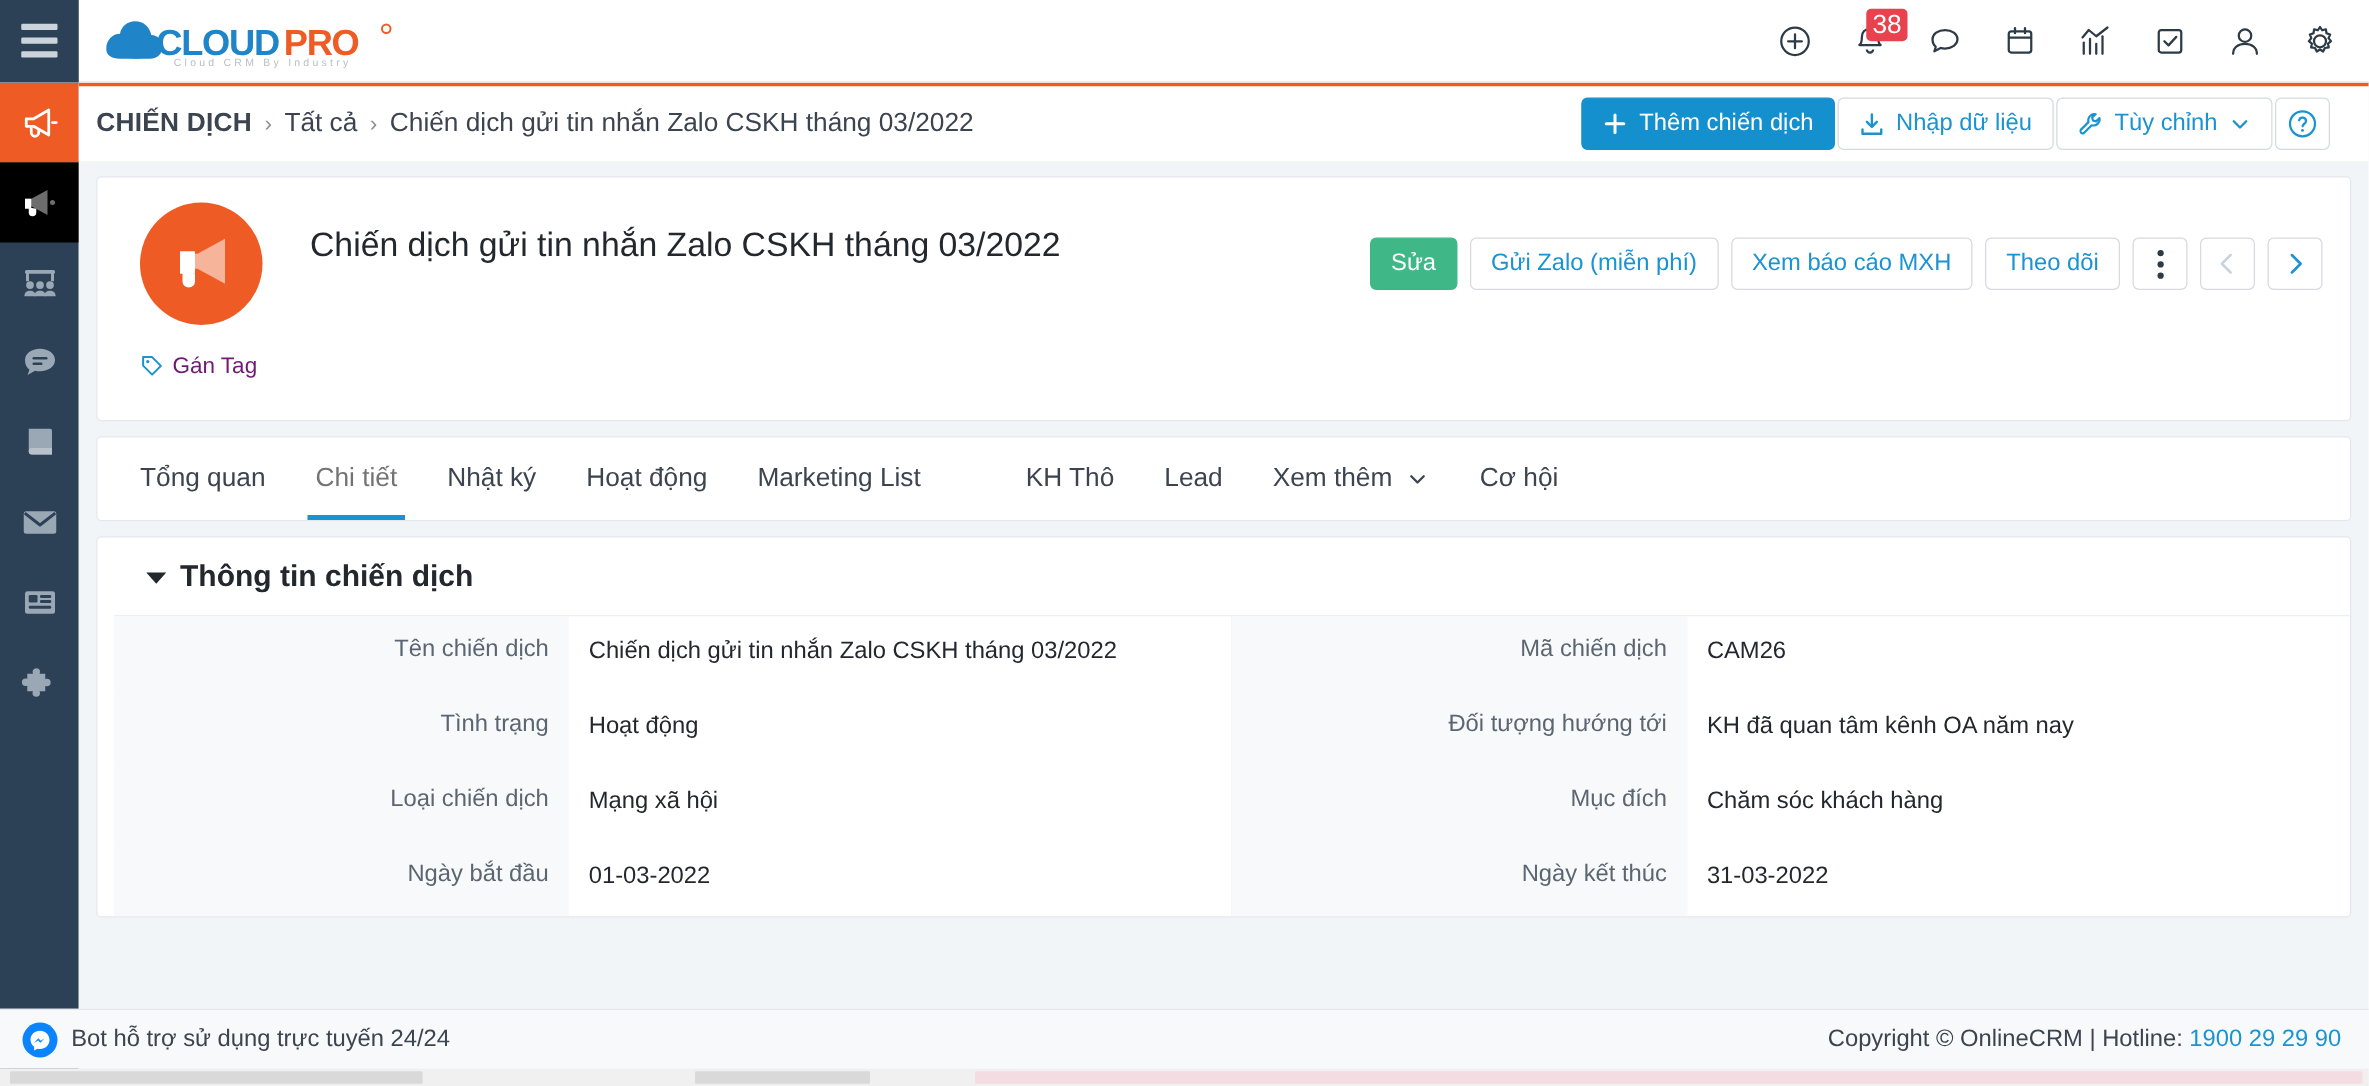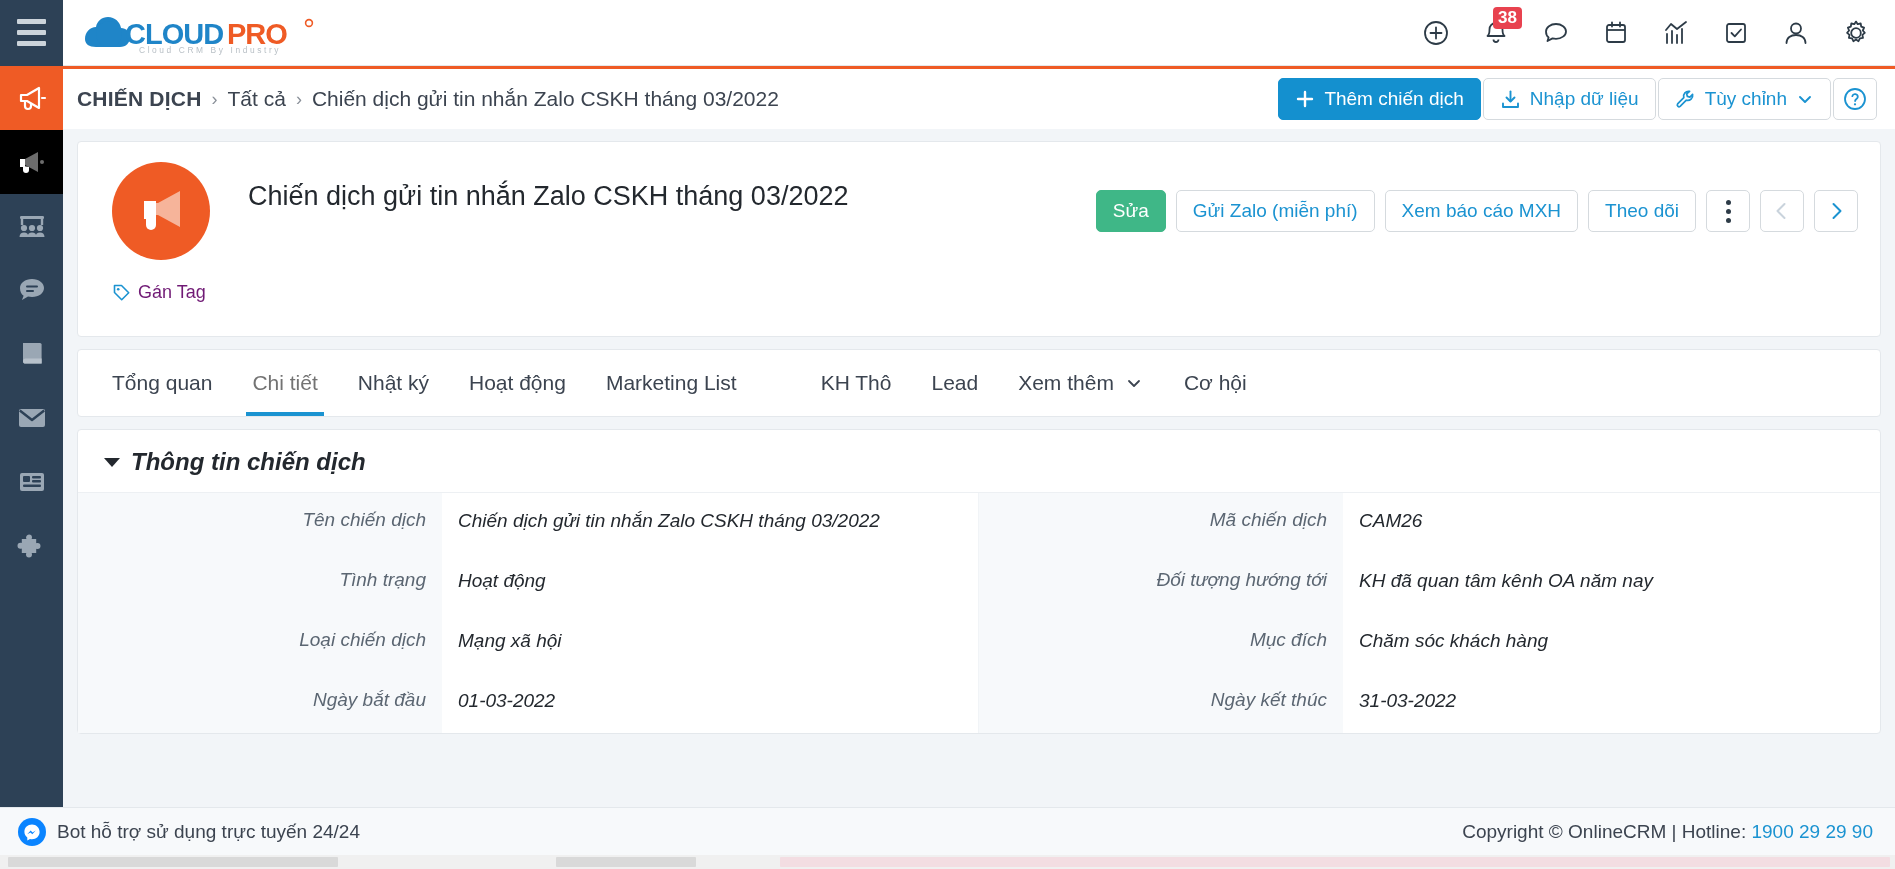--- a/index.html
+++ b/index.html
@@ -41,21 +41,21 @@
   .ic { display:inline-flex; align-items:center; justify-content:center; }
 
   .header-icons {
     position:absolute; right:16px; top:0; height:66px;
     display:flex; align-items:center; gap:30px; padding-right:8px;
   }
   .header-icons > div { position:relative; cursor:pointer; width:30px; height:30px;
      display:flex; align-items:center; justify-content:center; }
   .badge {
     position:absolute; top:-11px; left:12px;
-    background:#e8424f; color:#fff; font-size:17px; font-weight:700;
+    background:#e8424f; color:#fff; font-size:21px; font-weight:400;
     border-radius:4px; padding:1px 5px; line-height:1.15; min-width:22px; text-align:center;
   }
 
   
   .body { flex:1; display:flex; min-height:0; position:relative; }
 
   .sidebar {
     width:63px; flex:0 0 63px; background:#2d4156;
     display:flex; flex-direction:column; align-items:center;
     padding-top:0; position:relative;
@@ -69,21 +69,21 @@
 
   .content {
     flex:1; min-width:0; display:flex; flex-direction:column;
     background:#f2f5f8; position:relative;
   }
 
   
   .crumbbar {
     height:63px; flex:0 0 63px; background:#fff;
     border-top:3px solid #ef5b25;
-    display:flex; align-items:center; padding:0 18px 0 14px;
+    display:flex; align-items:center; padding:0 31px 0 14px;
     position:relative;
   }
   .crumbs { display:flex; align-items:center; gap:10px; font-size:21px; color:#3c4450; }
   .crumbs .root { font-weight:600; letter-spacing:.2px; }
   .crumbs .sep { color:#8a9099; font-size:18px; }
   .crumbs .leaf { font-weight:400; }
 
   .crumb-actions { margin-left:auto; display:flex; align-items:center; gap:2px; }
   .btn {
     height:42px; border-radius:5px; display:inline-flex; align-items:center; gap:9px;
@@ -132,21 +132,21 @@
     font-size:21px; color:#3c4450; cursor:pointer; position:relative; white-space:nowrap;
   }
   .tab.active { color:#737373; }
   .tab.active:after {
     content:""; position:absolute; left:14px; right:14px; bottom:0; height:4px; background:#1b93d1;
   }
   .tab.gap { margin-left:44px; }
   .tab .chev { margin-left:10px; display:inline-flex; }
 
   
-  .panel { margin-top:12px; padding:0 0 0 0;font-style:italic; }
+  .panel { margin-top:12px; padding:0 0 0 13px; }
   .panel-head {
     display:flex; align-items:center; gap:11px;
     padding:18px 24px 16px 26px; font-size:24px; color:#23282e; font-weight:700;
     cursor:pointer;
   }
   .caret { width:0; height:0; border-left:8px solid transparent; border-right:8px solid transparent;
            border-top:9px solid #23282e; }
   .grid {
     display:grid; grid-template-columns:1fr 1fr; border-top:1px solid #edf0f3;
   }

